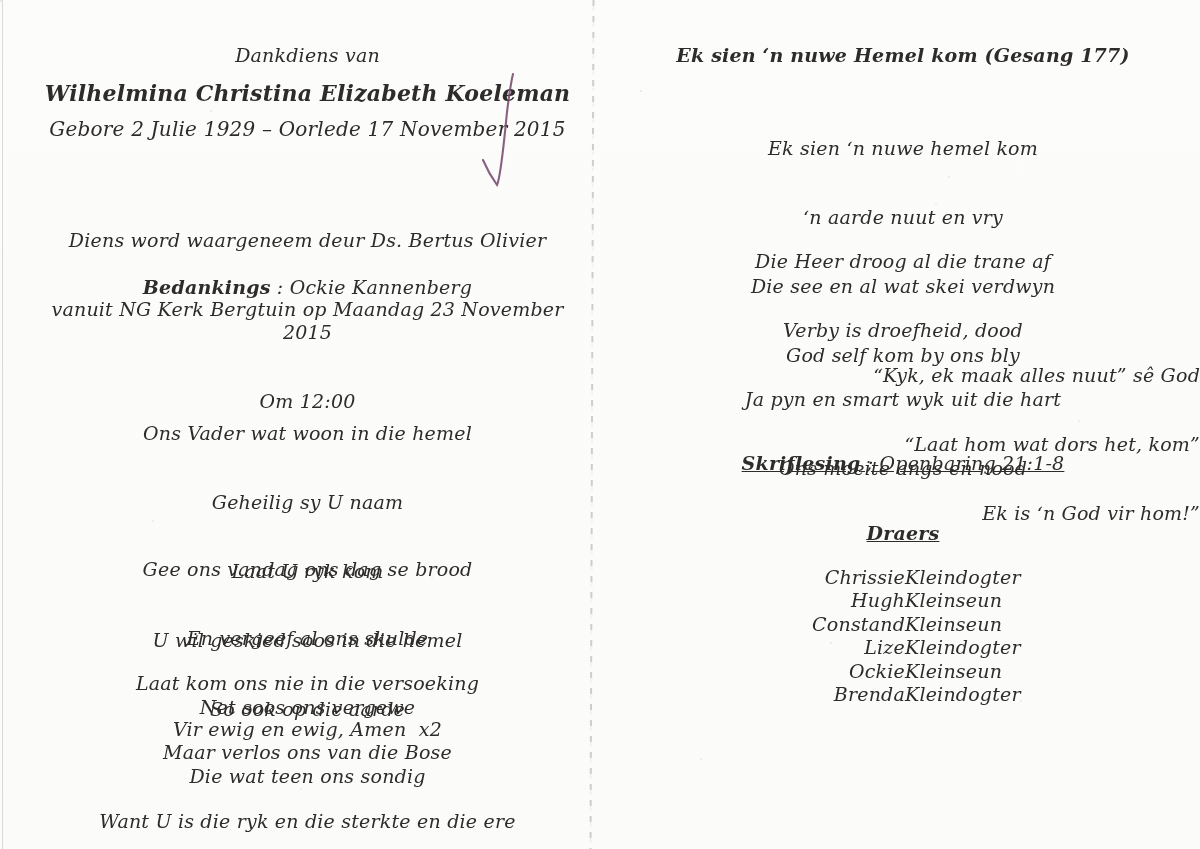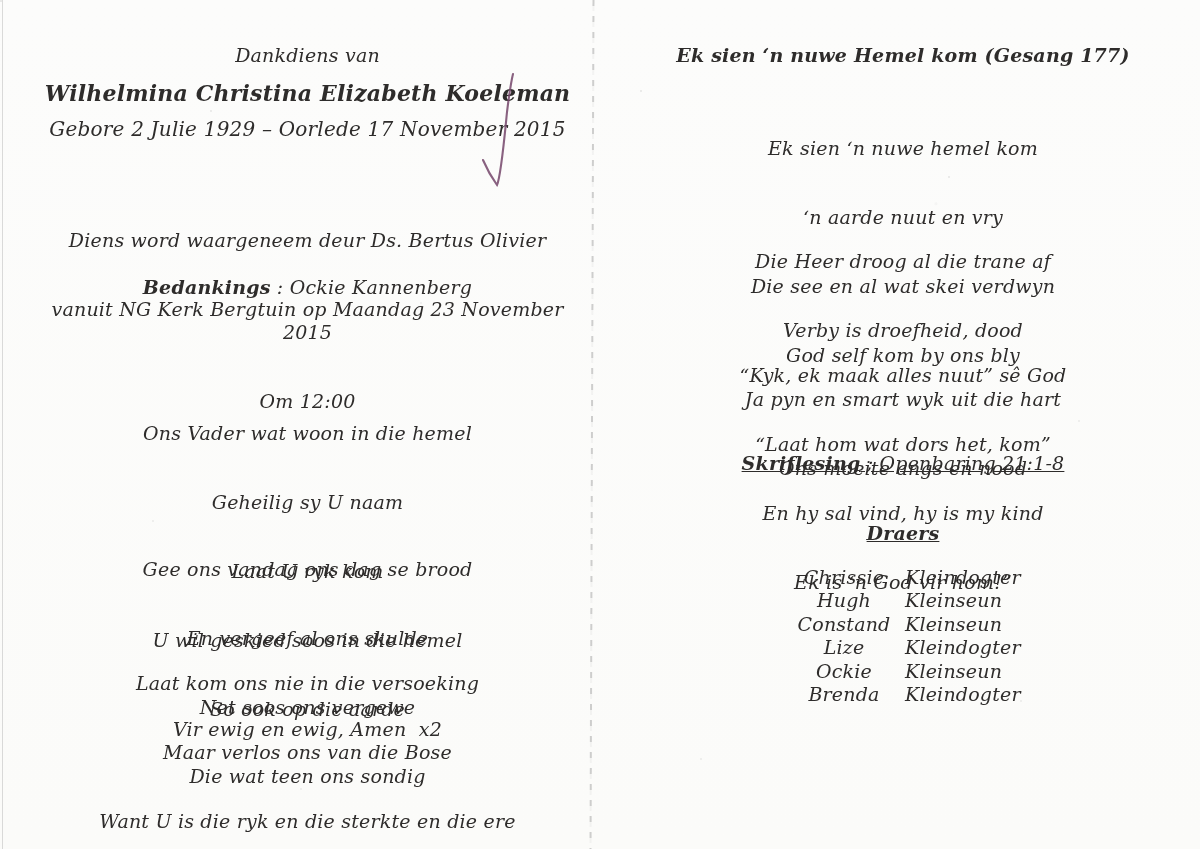--- a/index.html
+++ b/index.html
@@ -29,29 +29,29 @@
   .service{top:183px;}
   .bedankings{top:276px;}
   .hymn-title{top:340px;font-weight:bold;}
   .l-stanza1{top:376px;}
   .l-stanza2{top:512px;}
   .l-stanza3{top:626px;}
   .closing{top:718px;}
   .r-hymn-title{top:44px;font-weight:bold;}
   .r-stanza1{top:91px;}
   .r-stanza2{top:204px;}
-  .r-stanza3{top:318px;}
+  .r-stanza3{top:318px;text-align:right;}
   .skriflesing{top:452px;text-decoration:underline;}
   .draers-heading{top:522px;font-weight:bold;}
   .draers-heading span{text-decoration:underline;}
   .bold{font-weight:bold;}
   .bearers{position:absolute;top:566px;left:192px;width:300px;
     font-style:italic;font-size:19px;line-height:23.4px;letter-spacing:.2px;}
   .bearer-row{display:flex;}
-  .bearer-name{width:122px;text-align:center;}
+  .bearer-name{width:122px;text-align:right;}
   .bearer-relation{text-align:left;}
   .fold-line{position:absolute;top:0;bottom:0;left:591px;width:2px;
     background:repeating-linear-gradient(to bottom,
       rgba(150,150,150,.45) 0 6px, rgba(190,190,190,.15) 6px 11px,
       transparent 11px 16px);
     transform:rotate(.2deg);}
   .scan-edge{position:absolute;top:0;bottom:0;left:2px;width:1px;
     background:rgba(190,190,190,.55);}
   .checkmark{position:absolute;left:477px;top:70px;width:42px;height:124px;}
   .speckles{position:absolute;top:0;left:0;width:2px;height:2px;border-radius:50%;
@@ -127,21 +127,20 @@
     <div class="block r-stanza1">
       <div>Ek sien ‘n nuwe hemel kom</div>
       <div>‘n aarde nuut en vry</div>
       <div>Die see en al wat skei verdwyn</div>
       <div>God self kom by ons bly</div>
     </div>
 
     <div class="block r-stanza3">
       <div>“Kyk, ek maak alles nuut” sê God</div>
       <div>“Laat hom wat dors het, kom”</div>
-      <div>En hy sal vind, hy is my kind</div>
       <div>Ek is ‘n God vir hom!”</div>
     </div>
 
     <div class="block skriflesing"><span class="bold">Skriflesing</span><span> ; </span><span>Openbaring 21:1-8</span></div>
 
     <div class="block draers-heading"><span>Draers</span></div>
 
     <div class="bearers">
       <div class="bearer-row">
         <span class="bearer-name">Chrissie</span>

